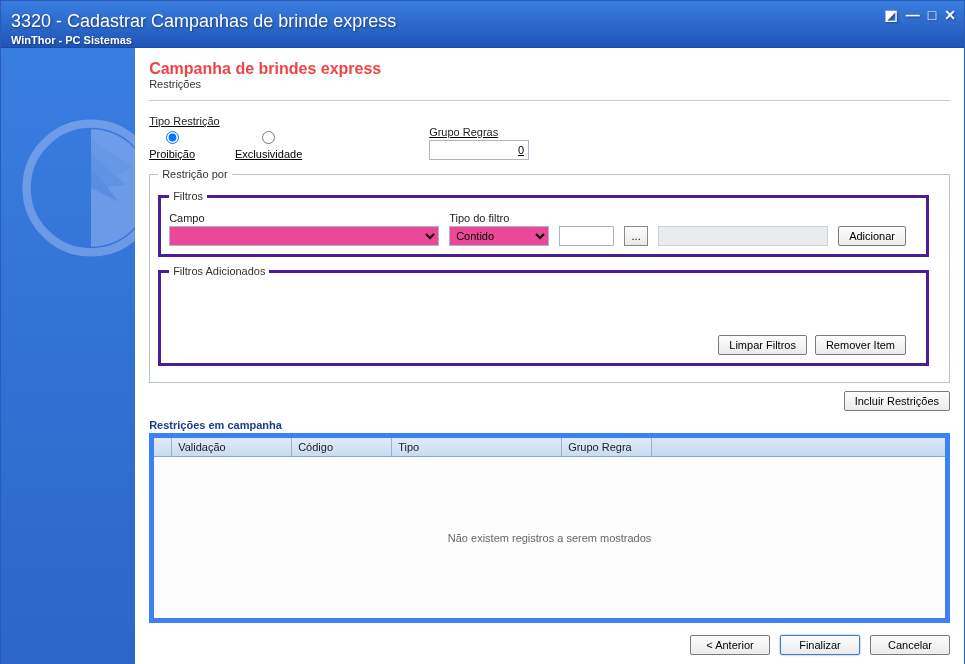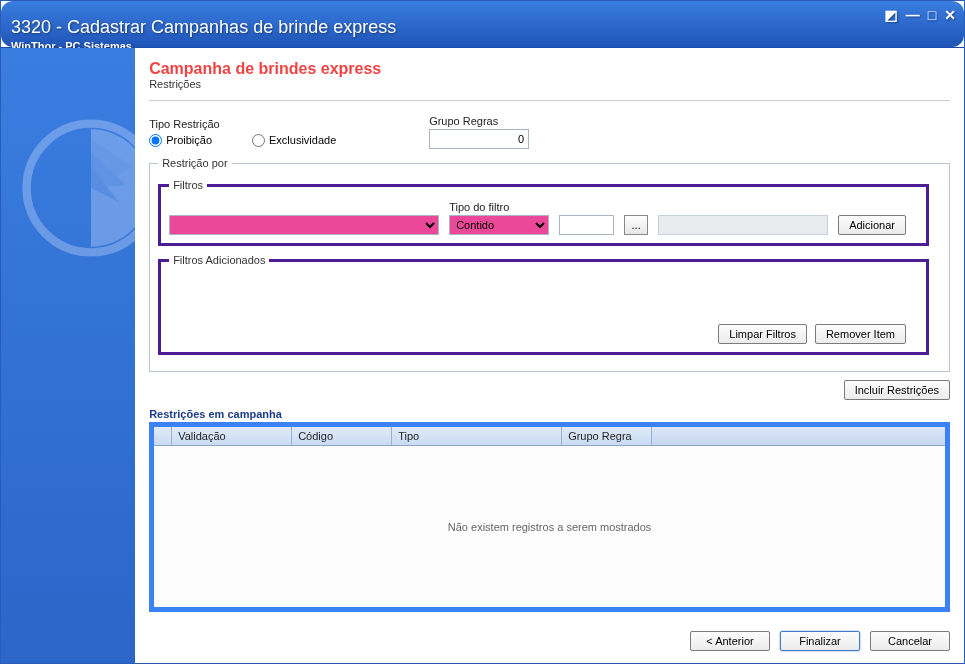--- a/index.html
+++ b/index.html
@@ -1,40 +1,40 @@
 <!DOCTYPE html>
 <html><head>
 <meta charset="utf-8">
 <style>
 * { box-sizing: border-box; margin: 0; padding: 0; font-family: Tahoma, Verdana, sans-serif; font-size: 11px; }
 body { background: #fff; }
 
 .window { width: 965px; height: 664px; border: 1px solid #2a5cb5; display: flex; flex-direction: column; box-shadow: 0 2px 10px rgba(0,0,0,0.3); }
 
-.titlebar { height: 46px; background: linear-gradient(to bottom, #3a7de0, #1f55b7); color: #fff; padding: 16px 10px; position: relative; text-shadow: 1px 1px 2px rgba(0,0,0,0.4); border-radius: 12px; }
+.titlebar { height: 46px; background: linear-gradient(to bottom, #3a7de0, #1f55b7); color: #fff; padding: 10px 10px; position: relative; text-shadow: 1px 1px 2px rgba(0,0,0,0.4); }
 .titlebar .title { font-size: 18px; font-weight: normal; }
 .titlebar .subtitle { font-size: 11px; font-weight: bold; margin-top: 2px; }
 .titlebar .controls { position: absolute; right: 8px; top: 6px; display: flex; gap: 8px; }
 .titlebar .controls span { color: #fff; font-weight: bold; font-size: 14px; cursor: pointer; }
 
 .body { flex: 1; display: flex; background: #fff; border-top: 1px solid #1a4aa8; }
 
 .sidebar { width: 195px; background: linear-gradient(to bottom, #3a7de0 0%, #2b66c8 100%); position: relative; overflow: hidden; }
 .sidebar .logo { position: absolute; top: 70px; left: 20px; width: 140px; height: 140px; opacity: 0.35; }
 
 .main { flex: 1; padding: 12px 14px; display: flex; flex-direction: column; background: #fff; }
 .page-title { font-size: 16px; font-weight: bold; color: #ef4444; }
 .page-subtitle { font-size: 11px; color: #333; margin-bottom: 10px; }
 hr.divider { border: none; border-top: 1px solid #ccc; margin-bottom: 14px; }
 
-.row { display: flex; align-items: center; gap: 20px; margin-bottom: 8px; }
+.row { display: flex; align-items: flex-end; gap: 20px; margin-bottom: 8px; text-decoration: underline; }
 .col { display: flex; flex-direction: column; }
 .label { font-size: 11px; color: #222; margin-bottom: 2px; }
 .radios { display: flex; gap: 40px; padding-top: 2px; }
-.radio-opt { display: flex; align-items: center; gap: 4px; }
+.radio-opt { display: flex; align-items: center; gap: 4px; flex-direction: column; }
 .radio-opt input { margin: 0; }
 input[type="text"] { border: 1px solid #a8b5c8; height: 20px; padding: 1px 4px; font-size: 11px; }
 select { border: 1px solid #a8b5c8; height: 20px; padding: 1px 2px; font-size: 11px; background: #ec4899; }
 .num-input { width: 100px; text-align: right; }
 
 fieldset { border: 1px solid #b8c5d8; padding: 10px 20px 8px 8px; margin-bottom: 8px; position: relative; }
 fieldset > legend { font-size: 11px; color: #333; padding: 0 4px; }
 .fieldset-blue { border: 3px solid #4c1d95; }
 
 .filtros-row { display: flex; gap: 10px; align-items: flex-end; }
@@ -119,20 +119,21 @@
         </div>
       </div>
 
       <fieldset>
         <legend>Restrição por</legend>
 
         <fieldset class="fieldset-blue">
           <legend>Filtros</legend>
           <div class="filtros-row">
             <div class="col">
+              <span class="label">Campo</span>
               <select class="campo-select"><option></option></select>
             </div>
             <div class="col">
               <span class="label">Tipo do filtro</span>
               <select class="tipofiltro-select">
                 <option>Contido</option>
               </select>
             </div>
             <input type="text" class="small-input" style="">
             <button class="dots-btn">...</button>

